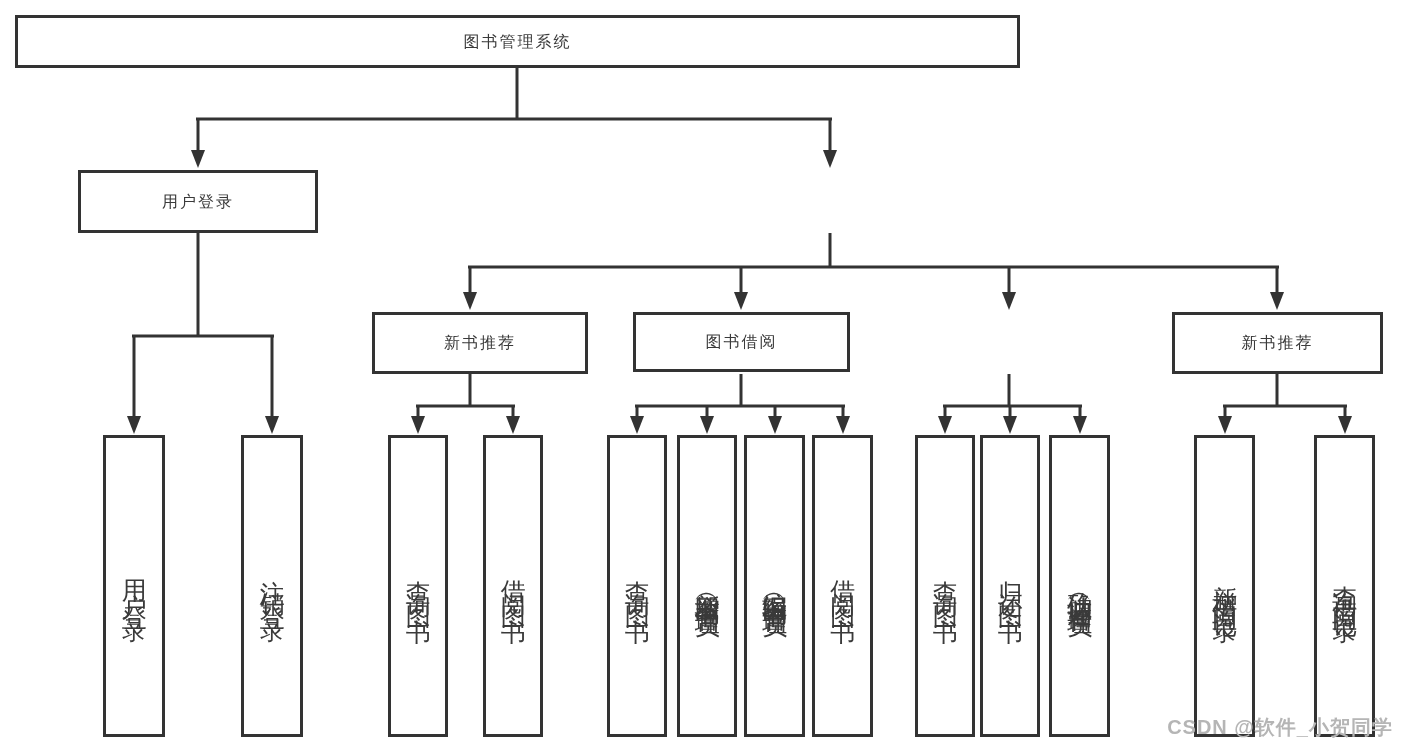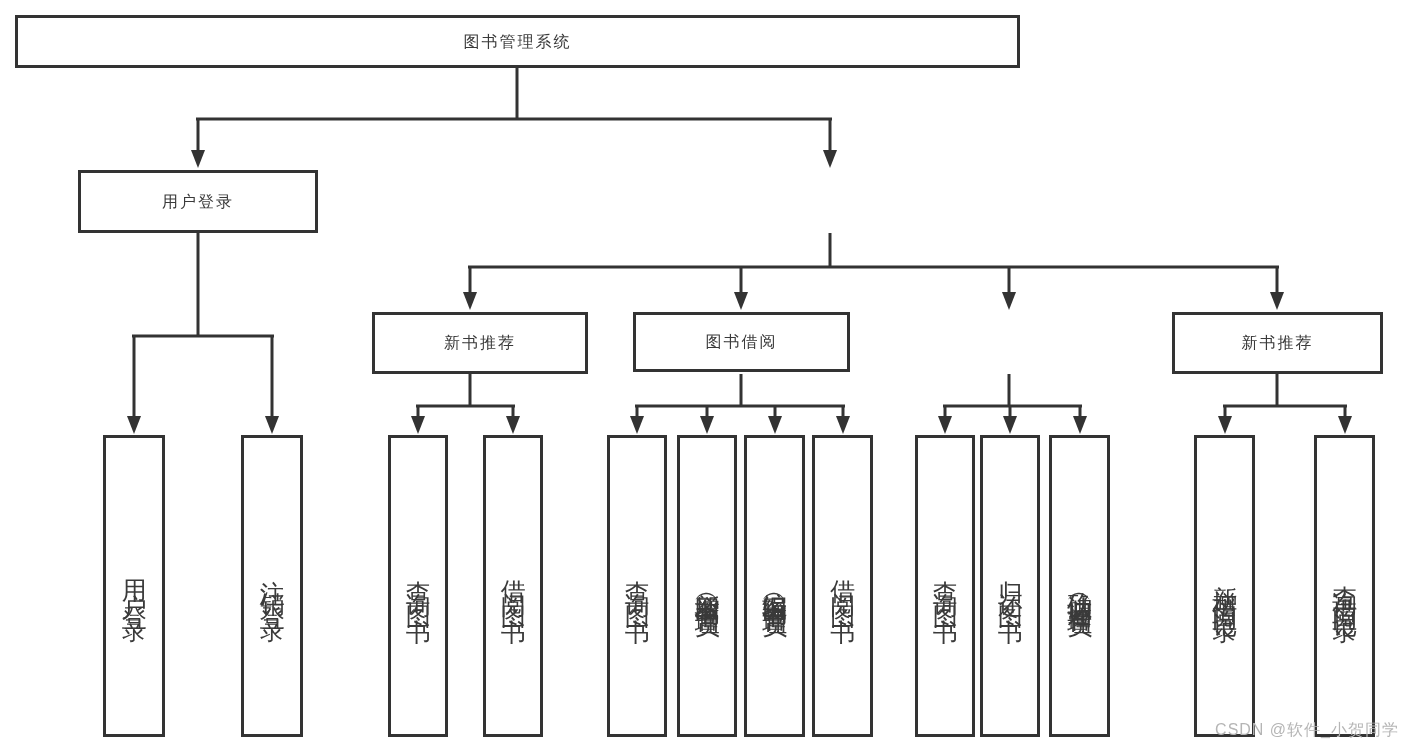--- a/index.html
+++ b/index.html
@@ -28,23 +28,23 @@
   .h-label{
     font-size:16px;letter-spacing:2px;line-height:1;white-space:nowrap;
   }
   .v-label{
     writing-mode:vertical-lr;text-orientation:mixed;
     font-size:25px;line-height:1.1;letter-spacing:13px;white-space:nowrap;
   }
   .v-label.med{letter-spacing:7px;}
   .v-label.long{letter-spacing:3px;}
   #watermark{
-    position:absolute;right:6px;bottom:6px;
-    color:var(--watermark);font-size:16px;letter-spacing:1px;
-    z-index:5;white-space:nowrap;
+    position:absolute;right:12px;bottom:6px;
+    color:var(--watermark);font-size:20px;letter-spacing:1px;
+    z-index:5;white-space:nowrap;font-weight:bold;
   }
 </style>
 </head>
 <body>
 
 <div id="stage">
 
   <svg id="connectors" viewBox="0 0 1405 747" xmlns="http://www.w3.org/2000/svg">
 
     <g>

